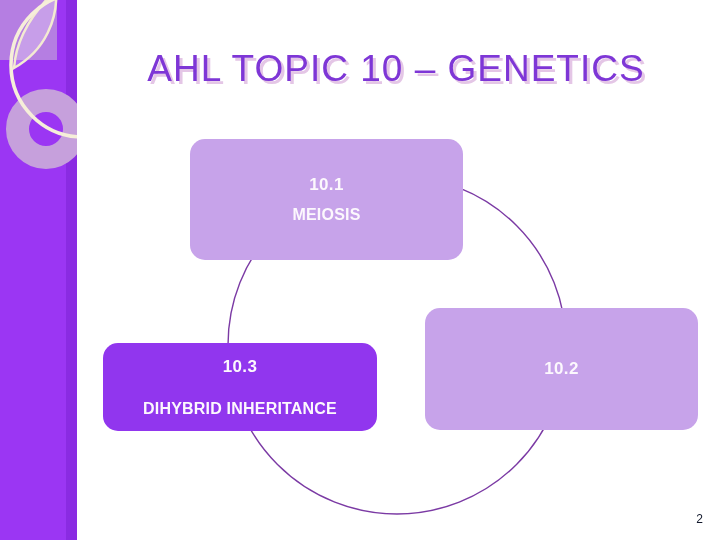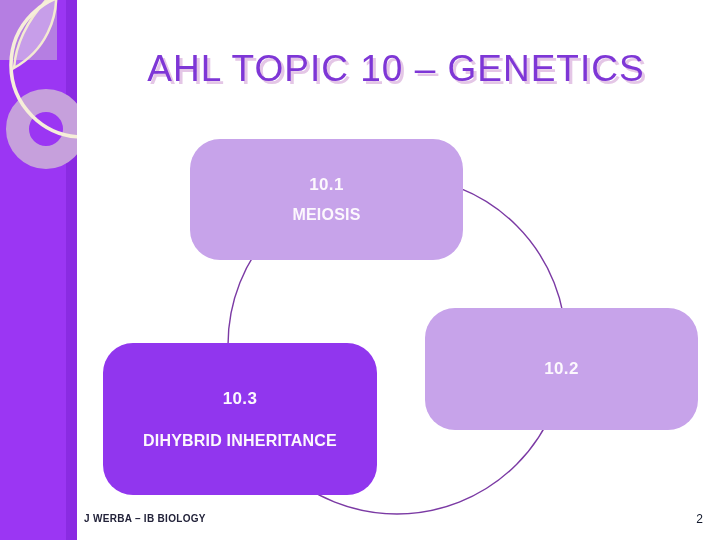--- a/index.html
+++ b/index.html
@@ -24,36 +24,36 @@
     text-shadow:3px 3px 0 #e4c6e6;
     white-space:nowrap;
   }
   
   .connector{
     position:absolute;left:0;top:0;width:720px;height:540px;
   }
   
   .node{
     position:absolute;
-    border-radius:30px;
+    border-radius:15px;
     display:flex;flex-direction:column;
     align-items:center;justify-content:center;
     text-align:center;
     color:#fcf8fd;
     font-weight:700;
     padding:4px 21px;
     box-sizing:border-box;
   }
   .node-light{background:#c7a3ea;}
   .node-dark{background:#9136ee;}
   .node-number{font-size:17px;line-height:20px;letter-spacing:.3px;}
   .node-label{font-size:16px;line-height:19px;margin-top:10px;letter-spacing:.2px;}
   .node-meiosis{left:190px;top:139px;width:273px;height:121px;}
   .node-dihybrid{left:425px;top:308px;width:273px;height:122px;}
-  .node-polygenic{left:103px;top:343px;width:274px;height:152px;gap:12px;}
+  .node-polygenic{left:103px;top:343px;width:274px;height:88px;gap:12px;}
   
   .footer-author{
     position:absolute;left:84px;top:512px;
     font-size:10px;line-height:14px;font-weight:700;
     letter-spacing:.3px;
     color:#23233a;
   }
   .page-number{
     position:absolute;right:17px;top:511px;
     font-size:12px;line-height:16px;
@@ -87,16 +87,15 @@
 
   <div class="node node-light node-dihybrid">
     <div class="node-number">10.2</div>
   </div>
 
   <div class="node node-dark node-polygenic">
     <div class="node-number">10.3</div>
     <div class="node-label">DIHYBRID INHERITANCE</div>
   </div>
 
-  <div class="footer-author">J WERBA – IB BIOLOGY</div>
   <div class="page-number">2</div>
 
 </div>
 
 </body></html>

